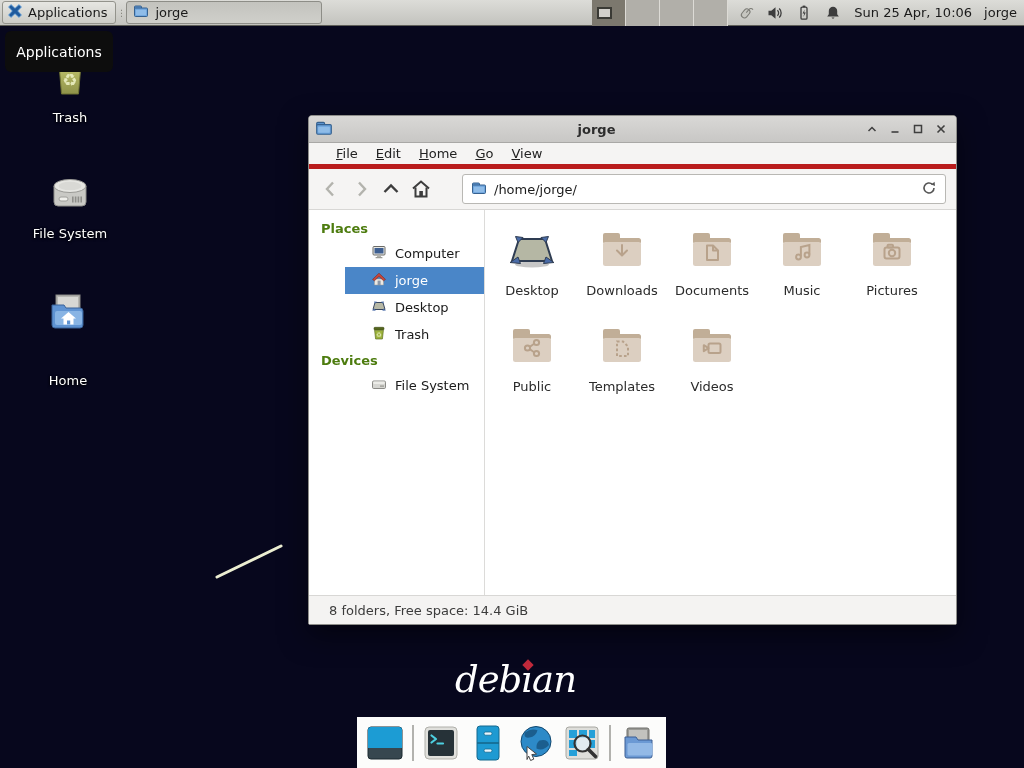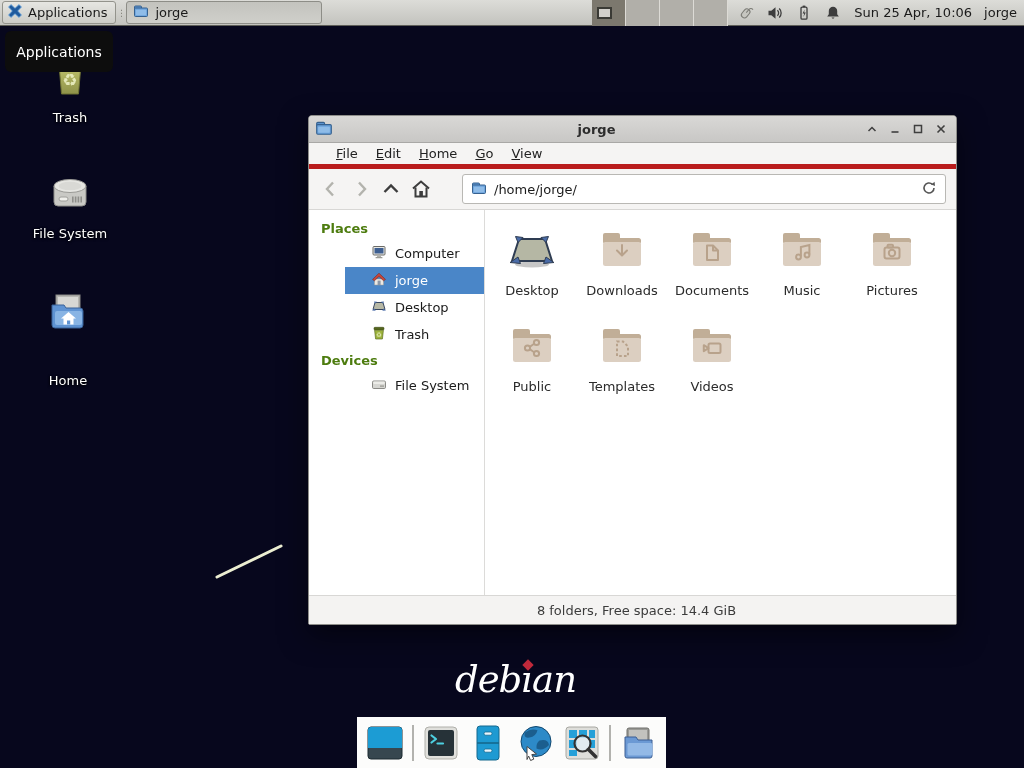--- a/index.html
+++ b/index.html
@@ -72,21 +72,21 @@
   .sidebar { width:176px; flex:0 0 176px; border-right:1px solid #dcdbd9; padding-top:6px; background:#fff; }
   .side-header { padding:5px 12px 4px 12px; font-weight:bold; color:#4d7c0f; }
   .side-row { height:27px; display:flex; align-items:center; gap:8px; padding-left:26px; color:#1a1a1a;margin-left:36px; }
   .side-row.selected { background:#4a86c8; color:#fff; }
 
   .files { flex:1; padding:16px 0 0 2px; display:flex; flex-wrap:wrap; align-content:flex-start; }
   .file-item { width:90px; height:88px; margin-bottom:8px; display:flex; flex-direction:column; align-items:center; }
   .file-item .label { margin-top:6px; color:#2b2b2b; text-align:center; }
 
   .statusbar { height:29px; flex:0 0 29px; background:#f4f3f2; border-top:1px solid #d8d7d5;
-               display:flex; align-items:center; padding-left:8px; color:#3c3c3c;justify-content:center; }
+               display:flex; align-items:center; padding-left:20px; color:#3c3c3c; }
 
   
   .dock { position:absolute; left:357px; top:717px; width:309px; height:51px; z-index:30;
           background:#fcfcfb; display:flex; align-items:center; justify-content:center; gap:7px; }
   .dock-sep { width:2px; height:36px; background:#b2b2ae; }
   .dock-item { width:40px; height:40px; display:flex; align-items:center; justify-content:center; }
 </style>
 </head>
 <body>
 

